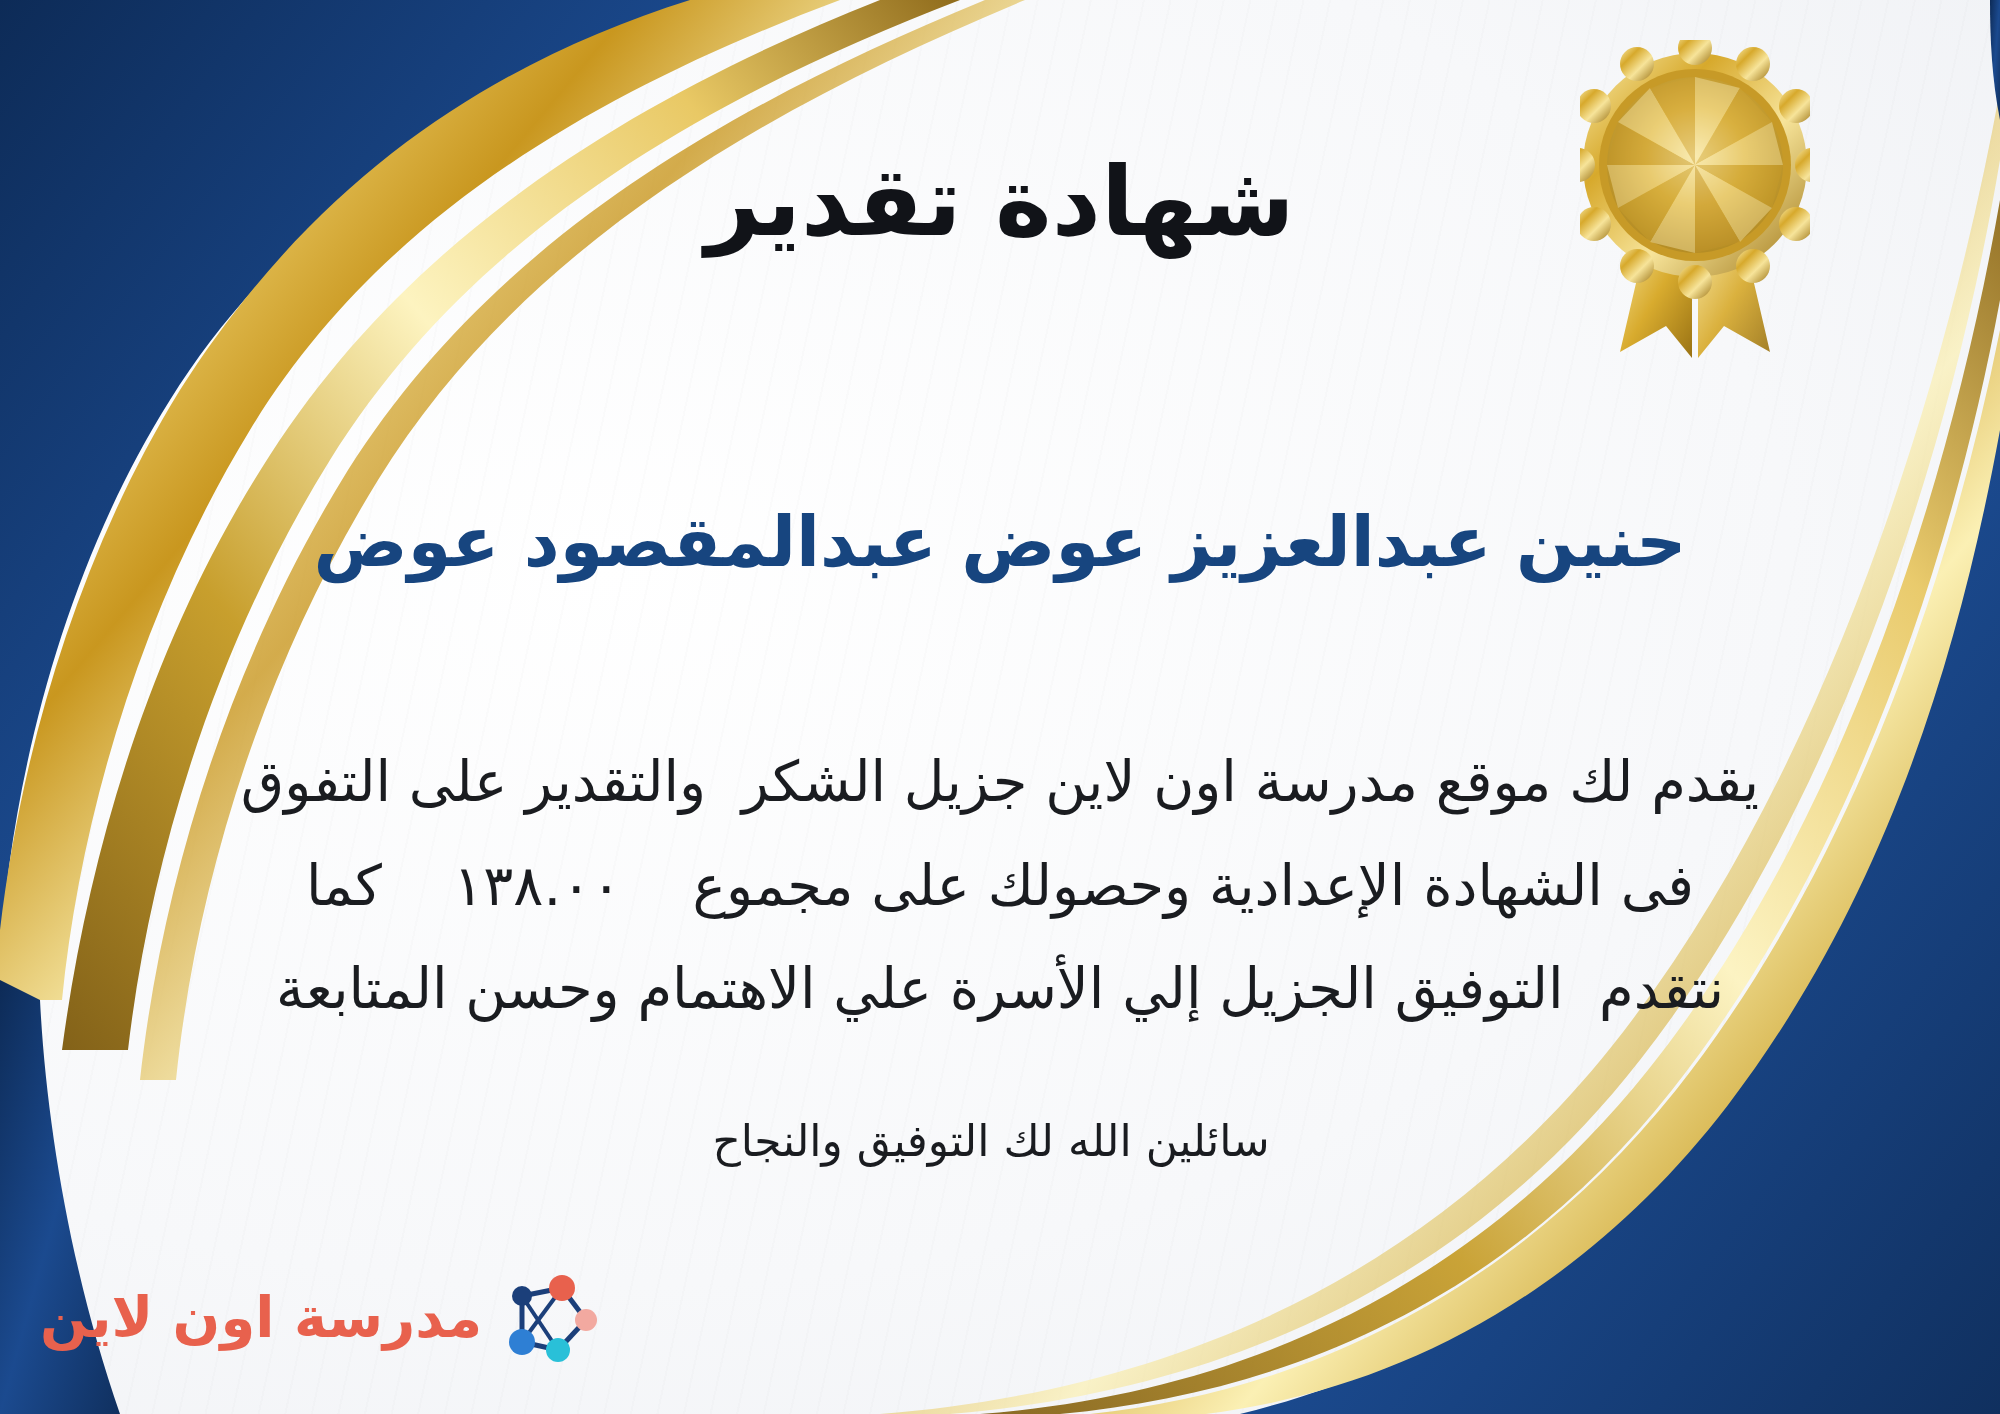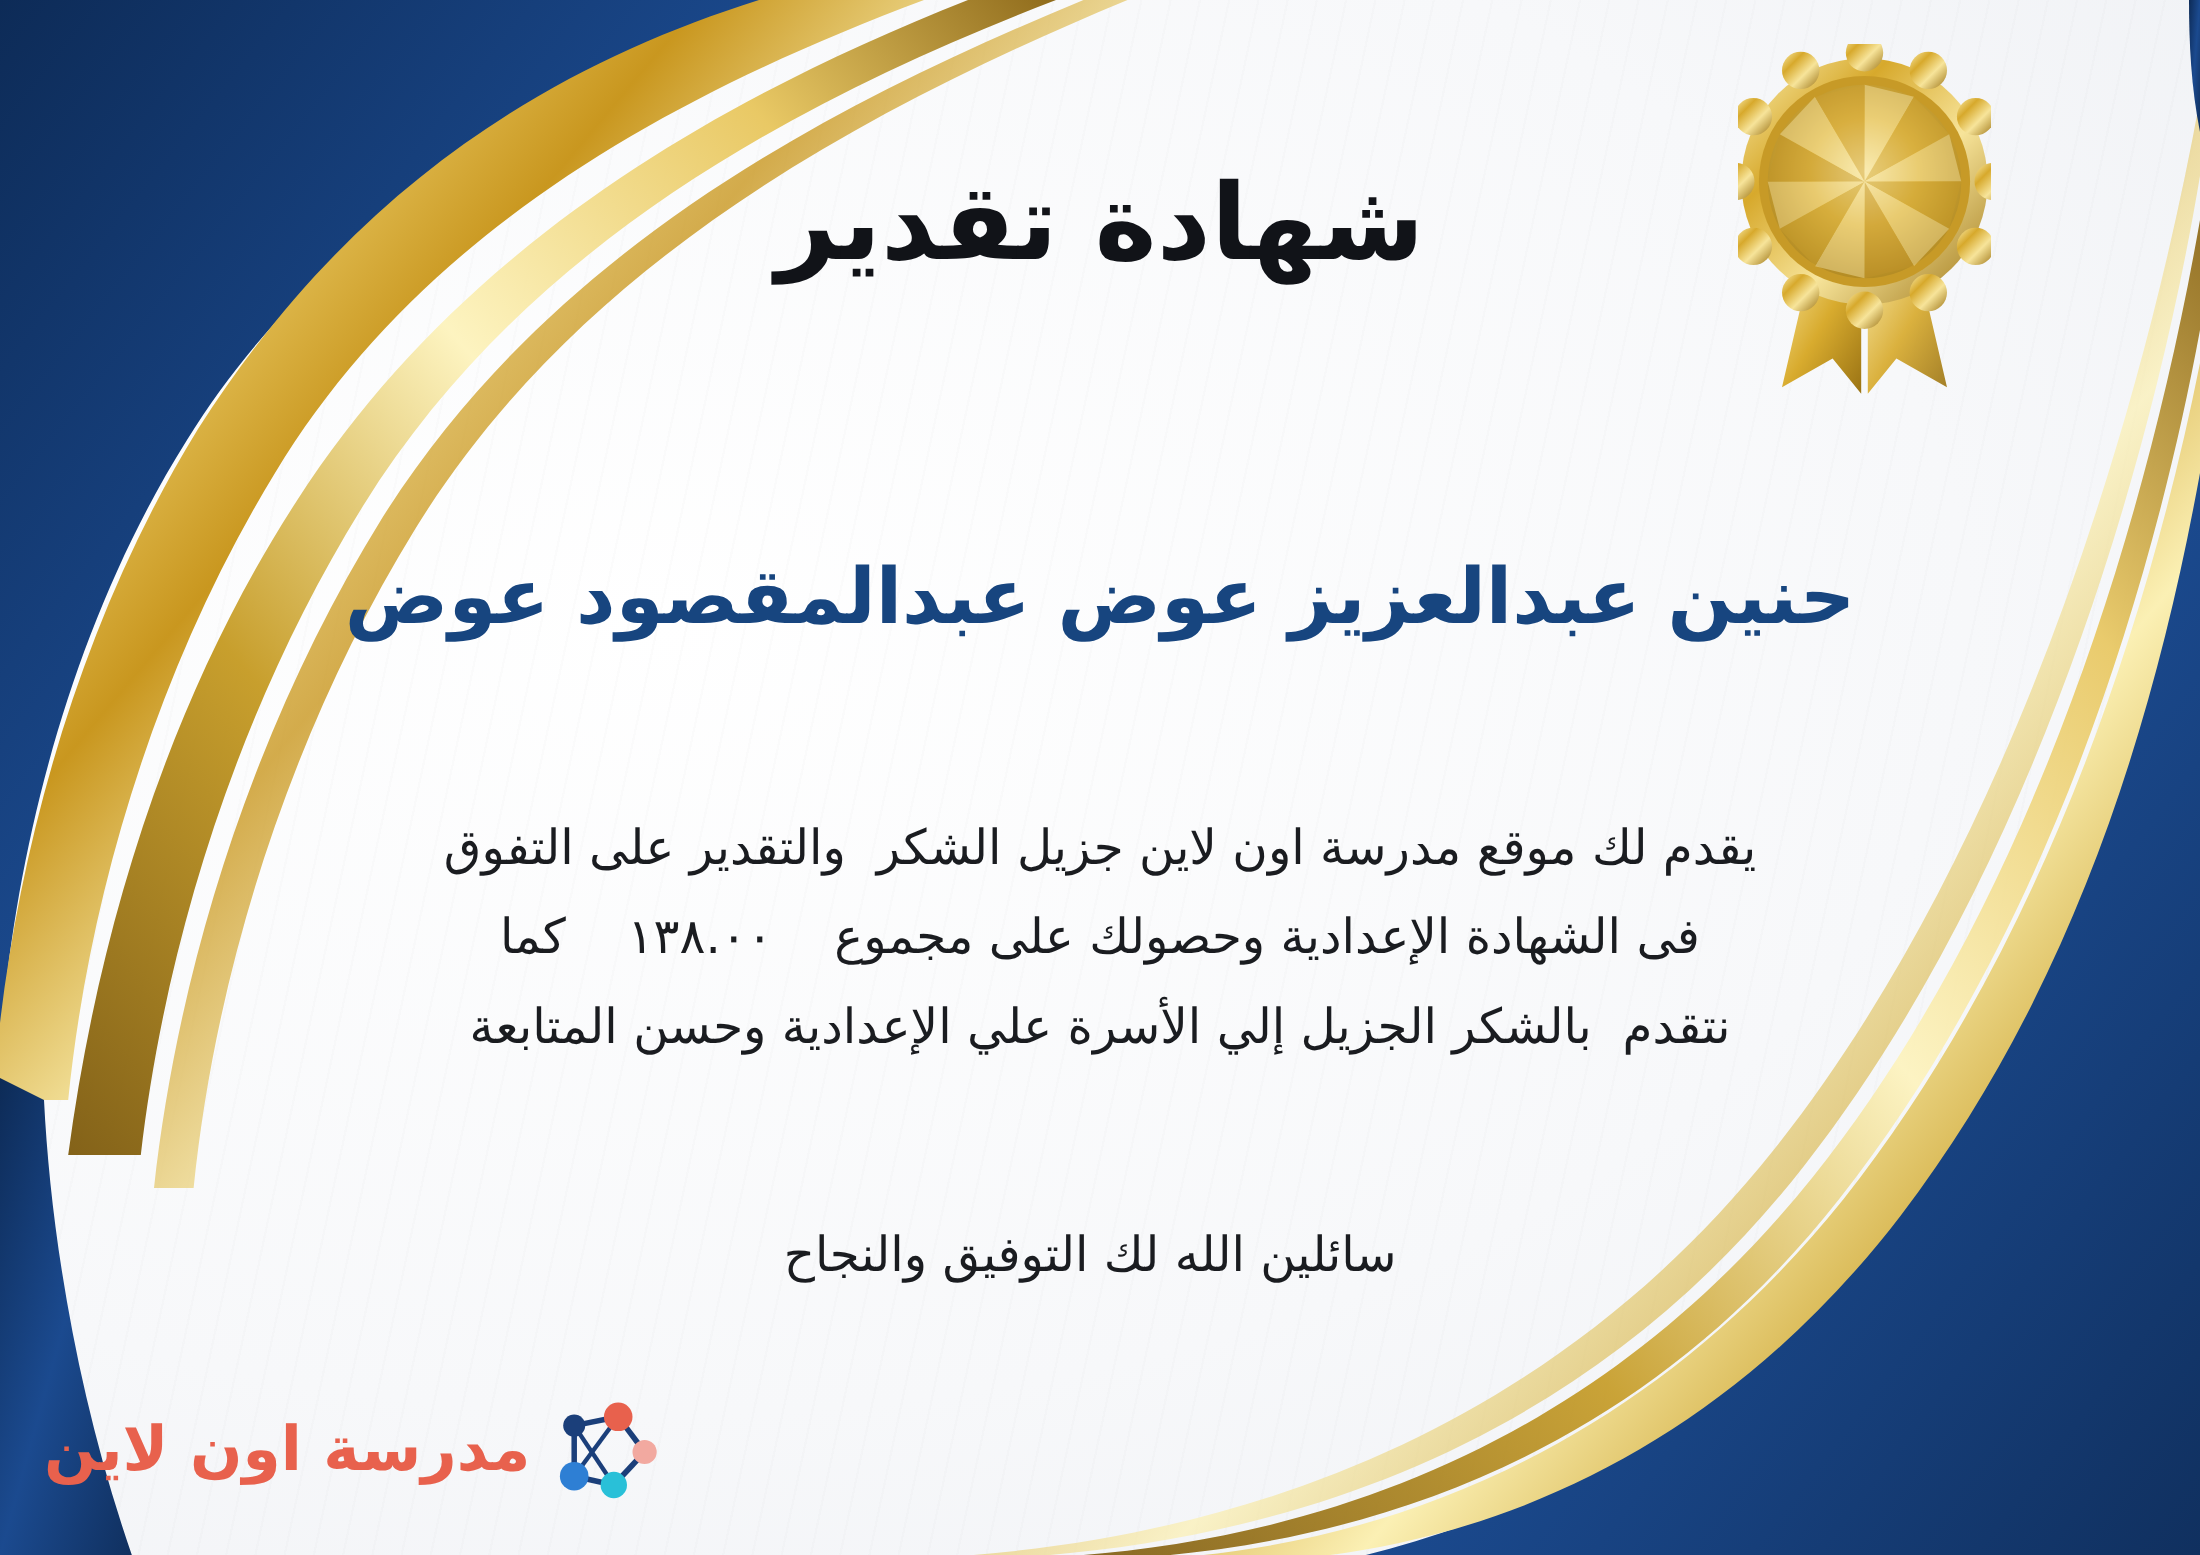--- a/index.html
+++ b/index.html
@@ -80,21 +80,21 @@
     padding: 0 61px;
     box-sizing: border-box;
   }
 
   .body-text {
     position: absolute;
     top: 730px;
     left: 150px;
     right: 150px;
     text-align: center;
-    font-size: 44px;
+    font-size: 56px;
     color: #1a1c20;
     line-height: 1.85;
   }
 
   .body-line {
     display: block;
     white-space: pre-wrap;
   }
 
   .closing-text {
@@ -264,21 +264,21 @@
   </svg>
 
   <div class="content">
     <div class="cert-title">شهادة تقدير</div>
 
     <div class="recipient-name">حنين عبدالعزيز عوض عبدالمقصود عوض</div>
 
     <div class="body-text">
       <span class="body-line">يقدم لك موقع مدرسة اون لاين جزيل الشكر  والتقدير على التفوق</span>
       <span class="body-line">فى الشهادة الإعدادية وحصولك على مجموع    ١٣٨.٠٠    كما</span>
-      <span class="body-line">نتقدم  بالشكر الجزيل إلي الأسرة علي الإعدادية وحسن المتابعة</span>
+      <span class="body-line">نتقدم  التوفيق الجزيل إلي الأسرة علي الاهتمام وحسن المتابعة</span>
     </div>
 
     <div class="closing-text">سائلين الله لك التوفيق  والنجاح</div>
   </div>
 
   <div class="brand">
     <div class="brand-text">
       <span class="brand-ar">مدرسة اون لاين</span>
     </div>
     <svg class="brand-mark" viewBox="0 0 104 104">

